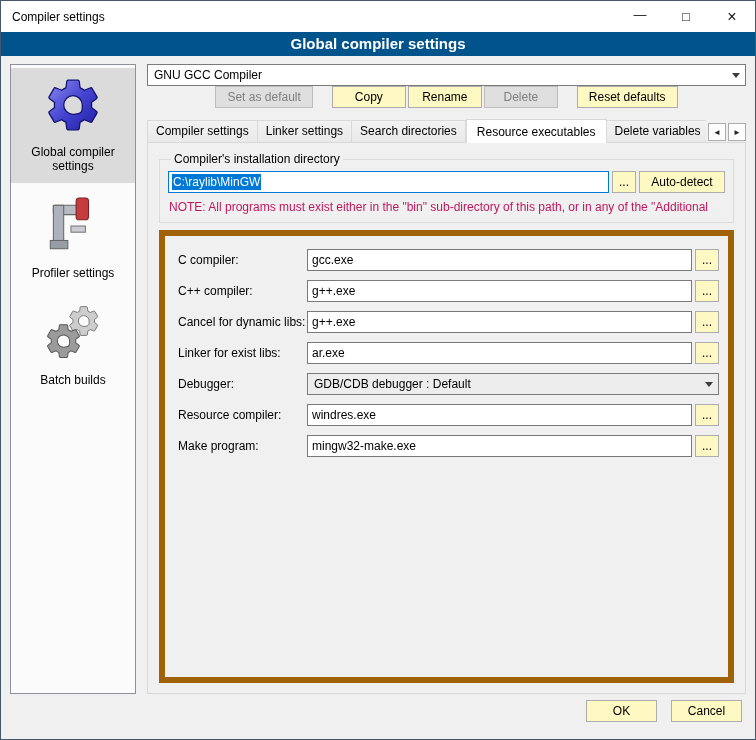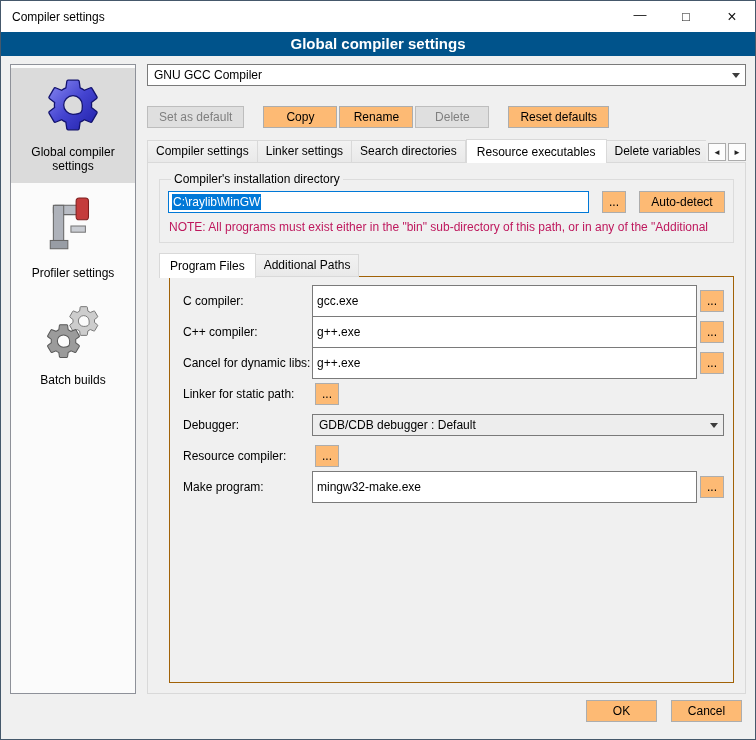--- a/index.html
+++ b/index.html
@@ -58,24 +58,24 @@
   }
   .combo .combo-arrow {
     margin-left: auto; width: 18px; display: flex; align-items: center; justify-content: center;
     align-self: stretch;
   }
   .combo .combo-arrow i {
     width: 0; height: 0; border-left: 4px solid transparent;
     border-right: 4px solid transparent; border-top: 5px solid #3c3c3c;
   }
   .combo.gray { background: #EDEDED; }
-  .btn-row { display: flex; margin-top: 20px; justify-content: flex-start; }
+  .btn-row { display: flex; margin-top: 0; justify-content: center; }
   .btn {
     height: 22px; min-width: 74px; padding: 0 11px;
-    background: #fdba74; border: 1px solid #ADADAD;
+    background: #fef9c3; border: 1px solid #ADADAD;
     display: inline-flex; align-items: center; justify-content: center;
     font-size: 12px; cursor: default; white-space: nowrap;
   }
   .btn.disabled { color: #7F7F7F; background: #DFDFDF; border-color: #BDBDBD; }
   .btn-row .btn + .btn { margin-left: 2px; }
   .btn-row .btn.gap { margin-left: 19px; }
   
   .tabstrip { display: flex; margin-top: 12px; align-items: flex-end; position: relative; padding-right: 40px; height: 23px; flex-shrink: 0; }
   .tabs-scroll { display: flex; overflow: hidden; align-items: flex-end; }
   .tab {
@@ -94,40 +94,40 @@
     display: flex; align-items: center; justify-content: center; font-size: 8px; color: #222; cursor: default;
   }
   .tabpanel {
     flex: 1; border: 1px solid #D9D9D9; background: #F0F0F0;
     margin-top: -1px; padding: 9px 10px 10px; display: flex; flex-direction: column; min-height: 0;
     position: relative; z-index: 1;
   }
   
   fieldset.groupbox { border: 1px solid #DCDCDC; padding: 3px 8px 7px; margin: 0 1px 8px; }
   fieldset.groupbox legend { font-size: 12px; padding: 0 3px; margin-left: 3px; }
-  .dir-row { display: flex; align-items: flex-start; gap: 13px; margin-top: 2px; }
+  .dir-row { display: flex; align-items: flex-start; gap: 3px; margin-top: 2px; }
   .textbox {
     flex: 1; height: 22px; background: #fff; border: 1px solid #0078D7;
     display: flex; align-items: center; padding: 0 3px; overflow: hidden;
   }
   .textbox .sel { background: #0078D7; color: #fff; padding: 1px 1px; white-space: pre; }
   .browse-btn { min-width: 24px; width: 24px; padding: 0; flex-shrink: 0; }
   .autodetect { min-width: 86px; }
   .note { color: #be185d; margin: 7px 1px 1px; white-space: nowrap; overflow: hidden; }
   
   .subtabstrip { display: flex; align-items: flex-end; margin: 4px 0 0 1px; height: 22px; flex-shrink: 0; position: relative; z-index: 2; }
   .subpanel {
-    flex: 1; border: 1px solid #a16207; background: #F0F0F0;
-    margin: -1px 1px 0 11px; padding: 13px 9px 10px 13px;
+    flex: 1; border: 6px solid #a16207; background: #F0F0F0;
+    margin: -1px 1px 0 1px; padding: 13px 9px 10px 13px;
     display: flex; flex-direction: column; min-height: 0;
   }
   .frow { display: flex; align-items: center; margin-bottom: 9px; height: 22px; flex-shrink: 0; }
   .frow .flabel { width: 129px; flex-shrink: 0; }
   .tinput {
-    flex: 1; height: 32px; border: 1px solid #7A7A7A; background: #fff;
+    flex: 1; height: 22px; border: 1px solid #7A7A7A; background: #fff;
     font-family: "Liberation Sans", "DejaVu Sans", sans-serif; font-size: 12px;
     padding: 0 4px; min-width: 0;
   }
   .frow .browse-btn { margin-left: 3px; }
   .frow .combo { flex: 1; }
   
   .footer { height: 40px; flex-shrink: 0; display: flex; align-items: center; justify-content: flex-end; padding: 0 13px 16px 0; gap: 14px; }
   .footer .btn { min-width: 71px; }
   .svgdefs { position: absolute; width: 0; height: 0; overflow: hidden; }
 </style>
@@ -237,24 +237,20 @@
           <div class="dir-row">
             <div class="textbox">
               <span class="sel">C:\raylib\MinGW</span>
             </div>
             <div class="btn browse-btn">...</div>
             <div class="btn autodetect">Auto-detect</div>
           </div>
           <div class="note">NOTE: All programs must exist either in the "bin" sub-directory of this path, or in any of the "Additional</div>
         </fieldset>
 
-        <div class="subtabstrip">
-          <div class="tab active">Program Files</div>
-          <div class="tab">Additional Paths</div>
-        </div>
 
         <div class="subpanel">
 
           <div class="frow">
             <span class="flabel">C compiler:</span>
             <input class="tinput" value="gcc.exe" style="">
             <div class="btn browse-btn">...</div>
           </div>
 
           <div class="frow">
@@ -263,36 +259,38 @@
             <div class="btn browse-btn">...</div>
           </div>
 
           <div class="frow">
             <span class="flabel">Cancel for dynamic libs:</span>
             <input class="tinput" value="g++.exe" style="">
             <div class="btn browse-btn">...</div>
           </div>
 
           <div class="frow">
-            <span class="flabel">Linker for static path:</span>
+            <span class="flabel">Linker for exist libs:</span>
+            <input class="tinput" value="ar.exe" style="">
             <div class="btn browse-btn">...</div>
           </div>
 
           <div class="frow">
             <span class="flabel">Debugger:</span>
             <div class="combo gray">
               <span>GDB/CDB debugger : Default</span>
               <span class="combo-arrow">
                   <i></i>
                 </span>
             </div>
           </div>
 
           <div class="frow">
             <span class="flabel">Resource compiler:</span>
+            <input class="tinput" value="windres.exe" style="">
             <div class="btn browse-btn">...</div>
           </div>
 
           <div class="frow">
             <span class="flabel">Make program:</span>
             <input class="tinput" value="mingw32-make.exe" style="">
             <div class="btn browse-btn">...</div>
           </div>
 
         </div>

